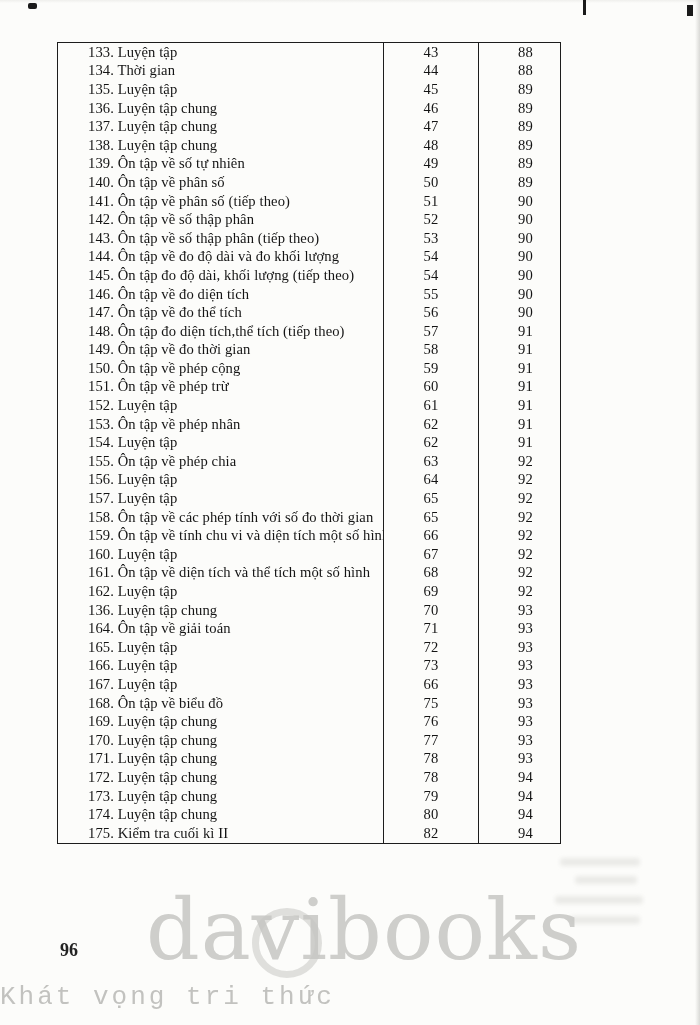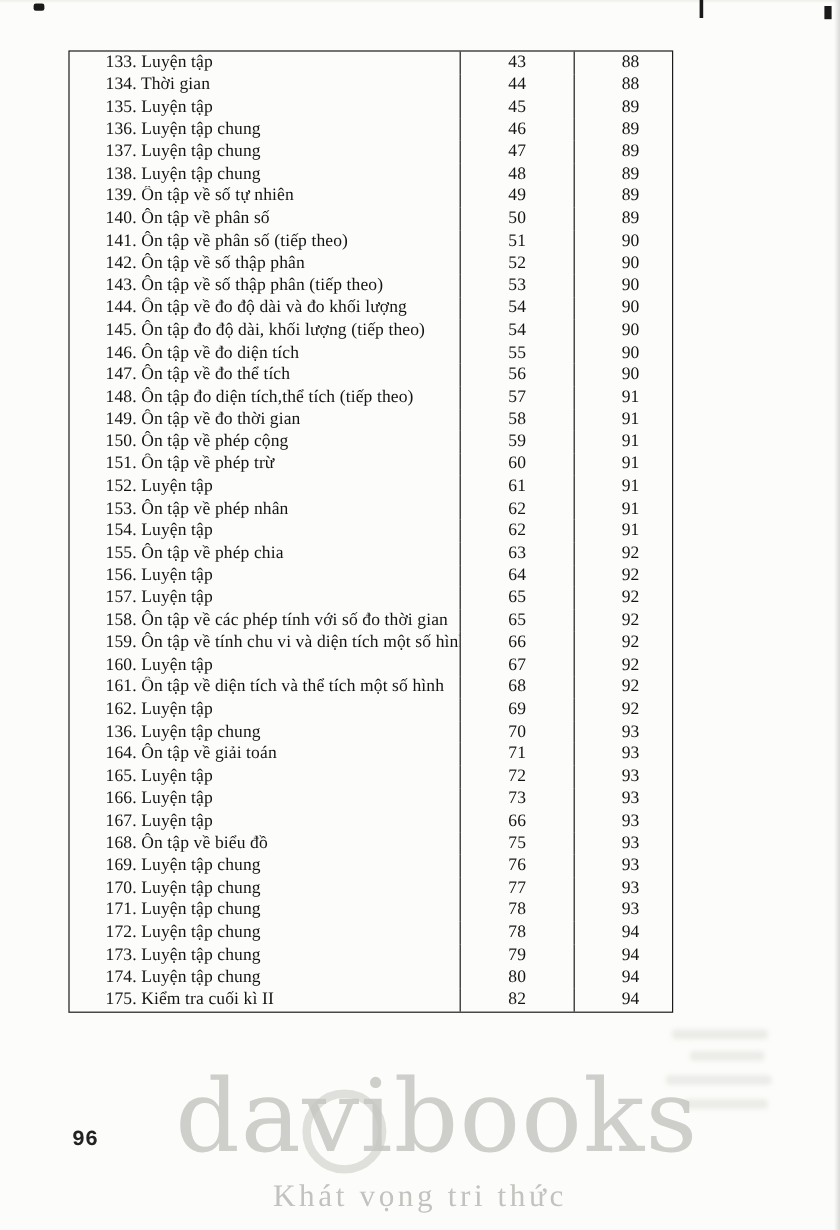--- a/index.html
+++ b/index.html
@@ -34,43 +34,43 @@
     box-sizing:border-box;
     letter-spacing:.1px;
   }
   .cell.title{flex:1;padding-left:30px;}
   .cell.num{width:95px;border-left:1.4px solid #1c1c1c;justify-content:center;}
   .cell.num2{width:82px;border-left:1.4px solid #1c1c1c;justify-content:center;padding-left:12px;}
   
   .page-number{
     position:absolute;left:60px;top:940px;
     font-size:18px;font-weight:bold;color:#222;
-    font-family:Liberation Mono, monospace;
+    font-family:Liberation Serif, serif;
   }
   .watermark-ring{
     position:absolute;left:252px;top:908px;
     width:56px;height:56px;border-radius:50%;
     border:7px solid #cfcfcc;opacity:.65;
   }
   .watermark-brand{
     position:absolute;left:0;top:888px;width:700px;
     text-align:center;
     font-size:84px;line-height:1;
     color:#c6c6c3;opacity:.85;
     font-family:"DejaVu Serif","Liberation Serif",serif;
     letter-spacing:1px;
     user-select:none;
     padding-left:14px;
   }
   .watermark-slogan{
     position:absolute;left:0;top:982px;width:700px;
-    text-align:center;
+    text-align:left;
     font-size:26px;color:#bcbcb9;opacity:.9;
     letter-spacing:3px;
-    font-family:Liberation Serif, serif;
+    font-family:Liberation Mono, monospace;
   }
   
   .speck{position:absolute;background:#1a1a1a;}
   .speck.a{left:28px;top:3px;width:9px;height:6px;border-radius:2px;}
   .speck.b{left:583px;top:0;width:3px;height:15px;}
   .speck.c{left:687px;top:5px;width:6px;height:11px;}
   .edge-right{
     position:absolute;right:0;top:0;width:5px;height:1025px;
     background:linear-gradient(to left,#d9d9d6,rgba(217,217,214,0));
   }

